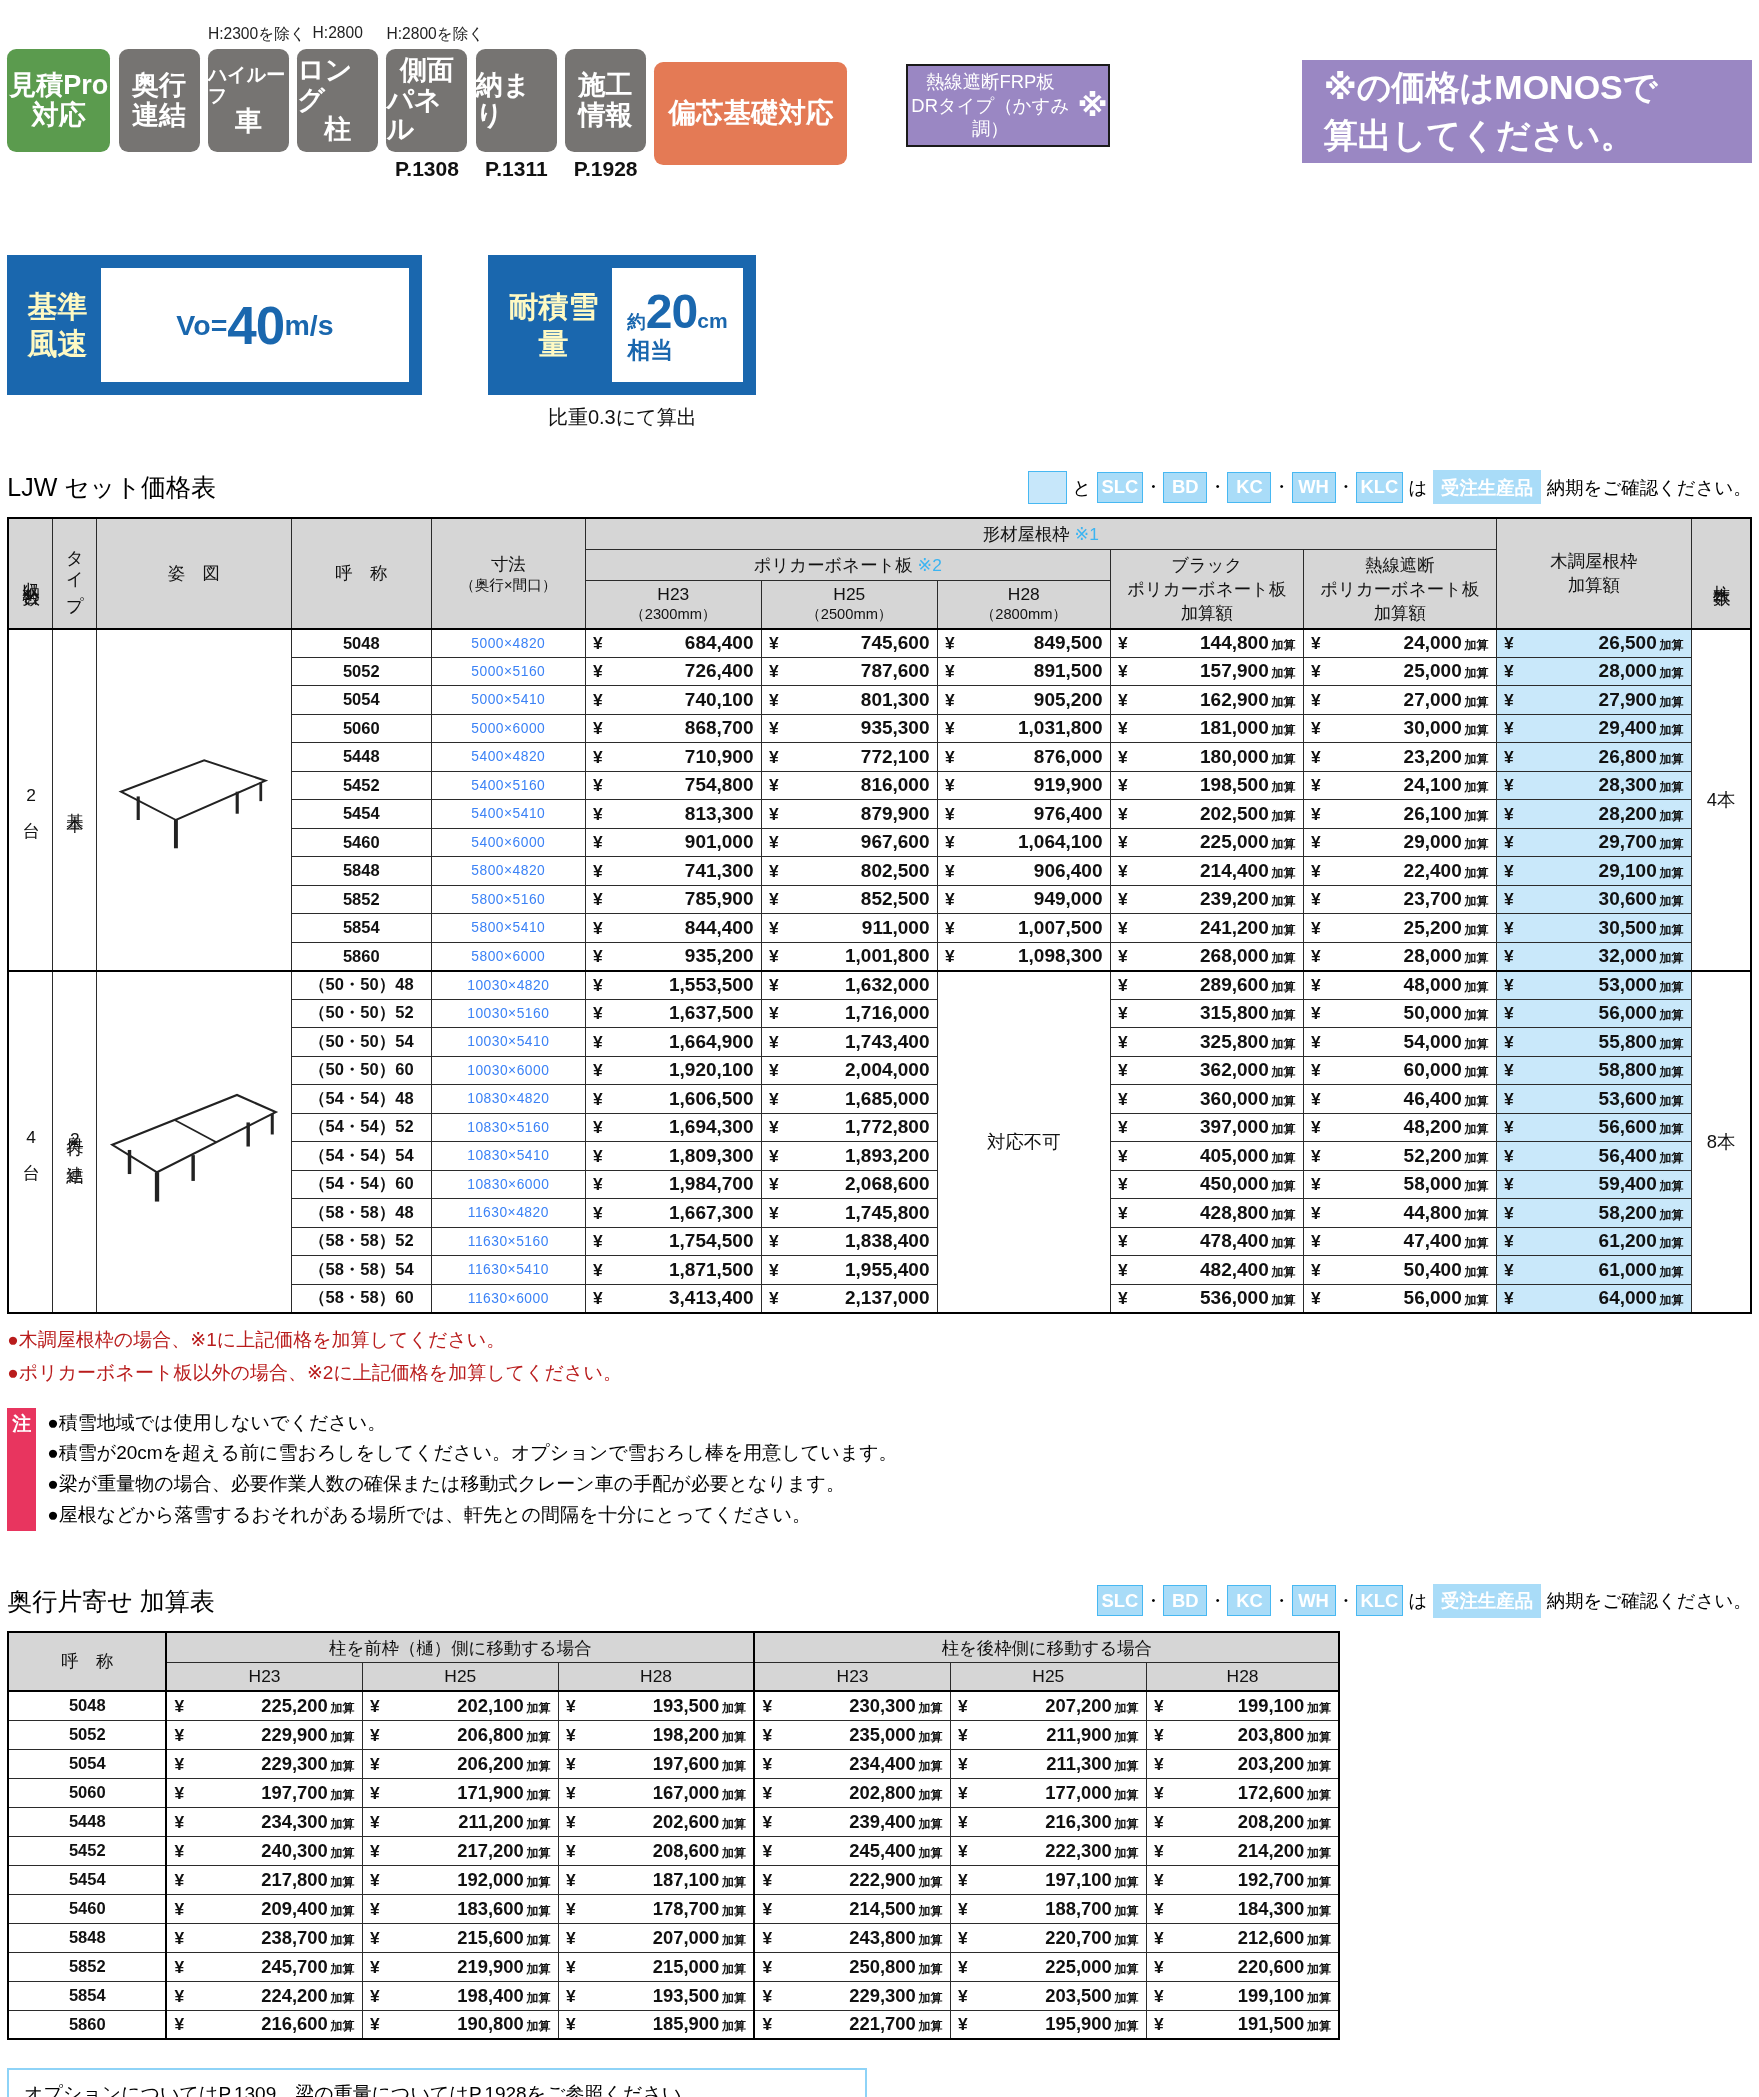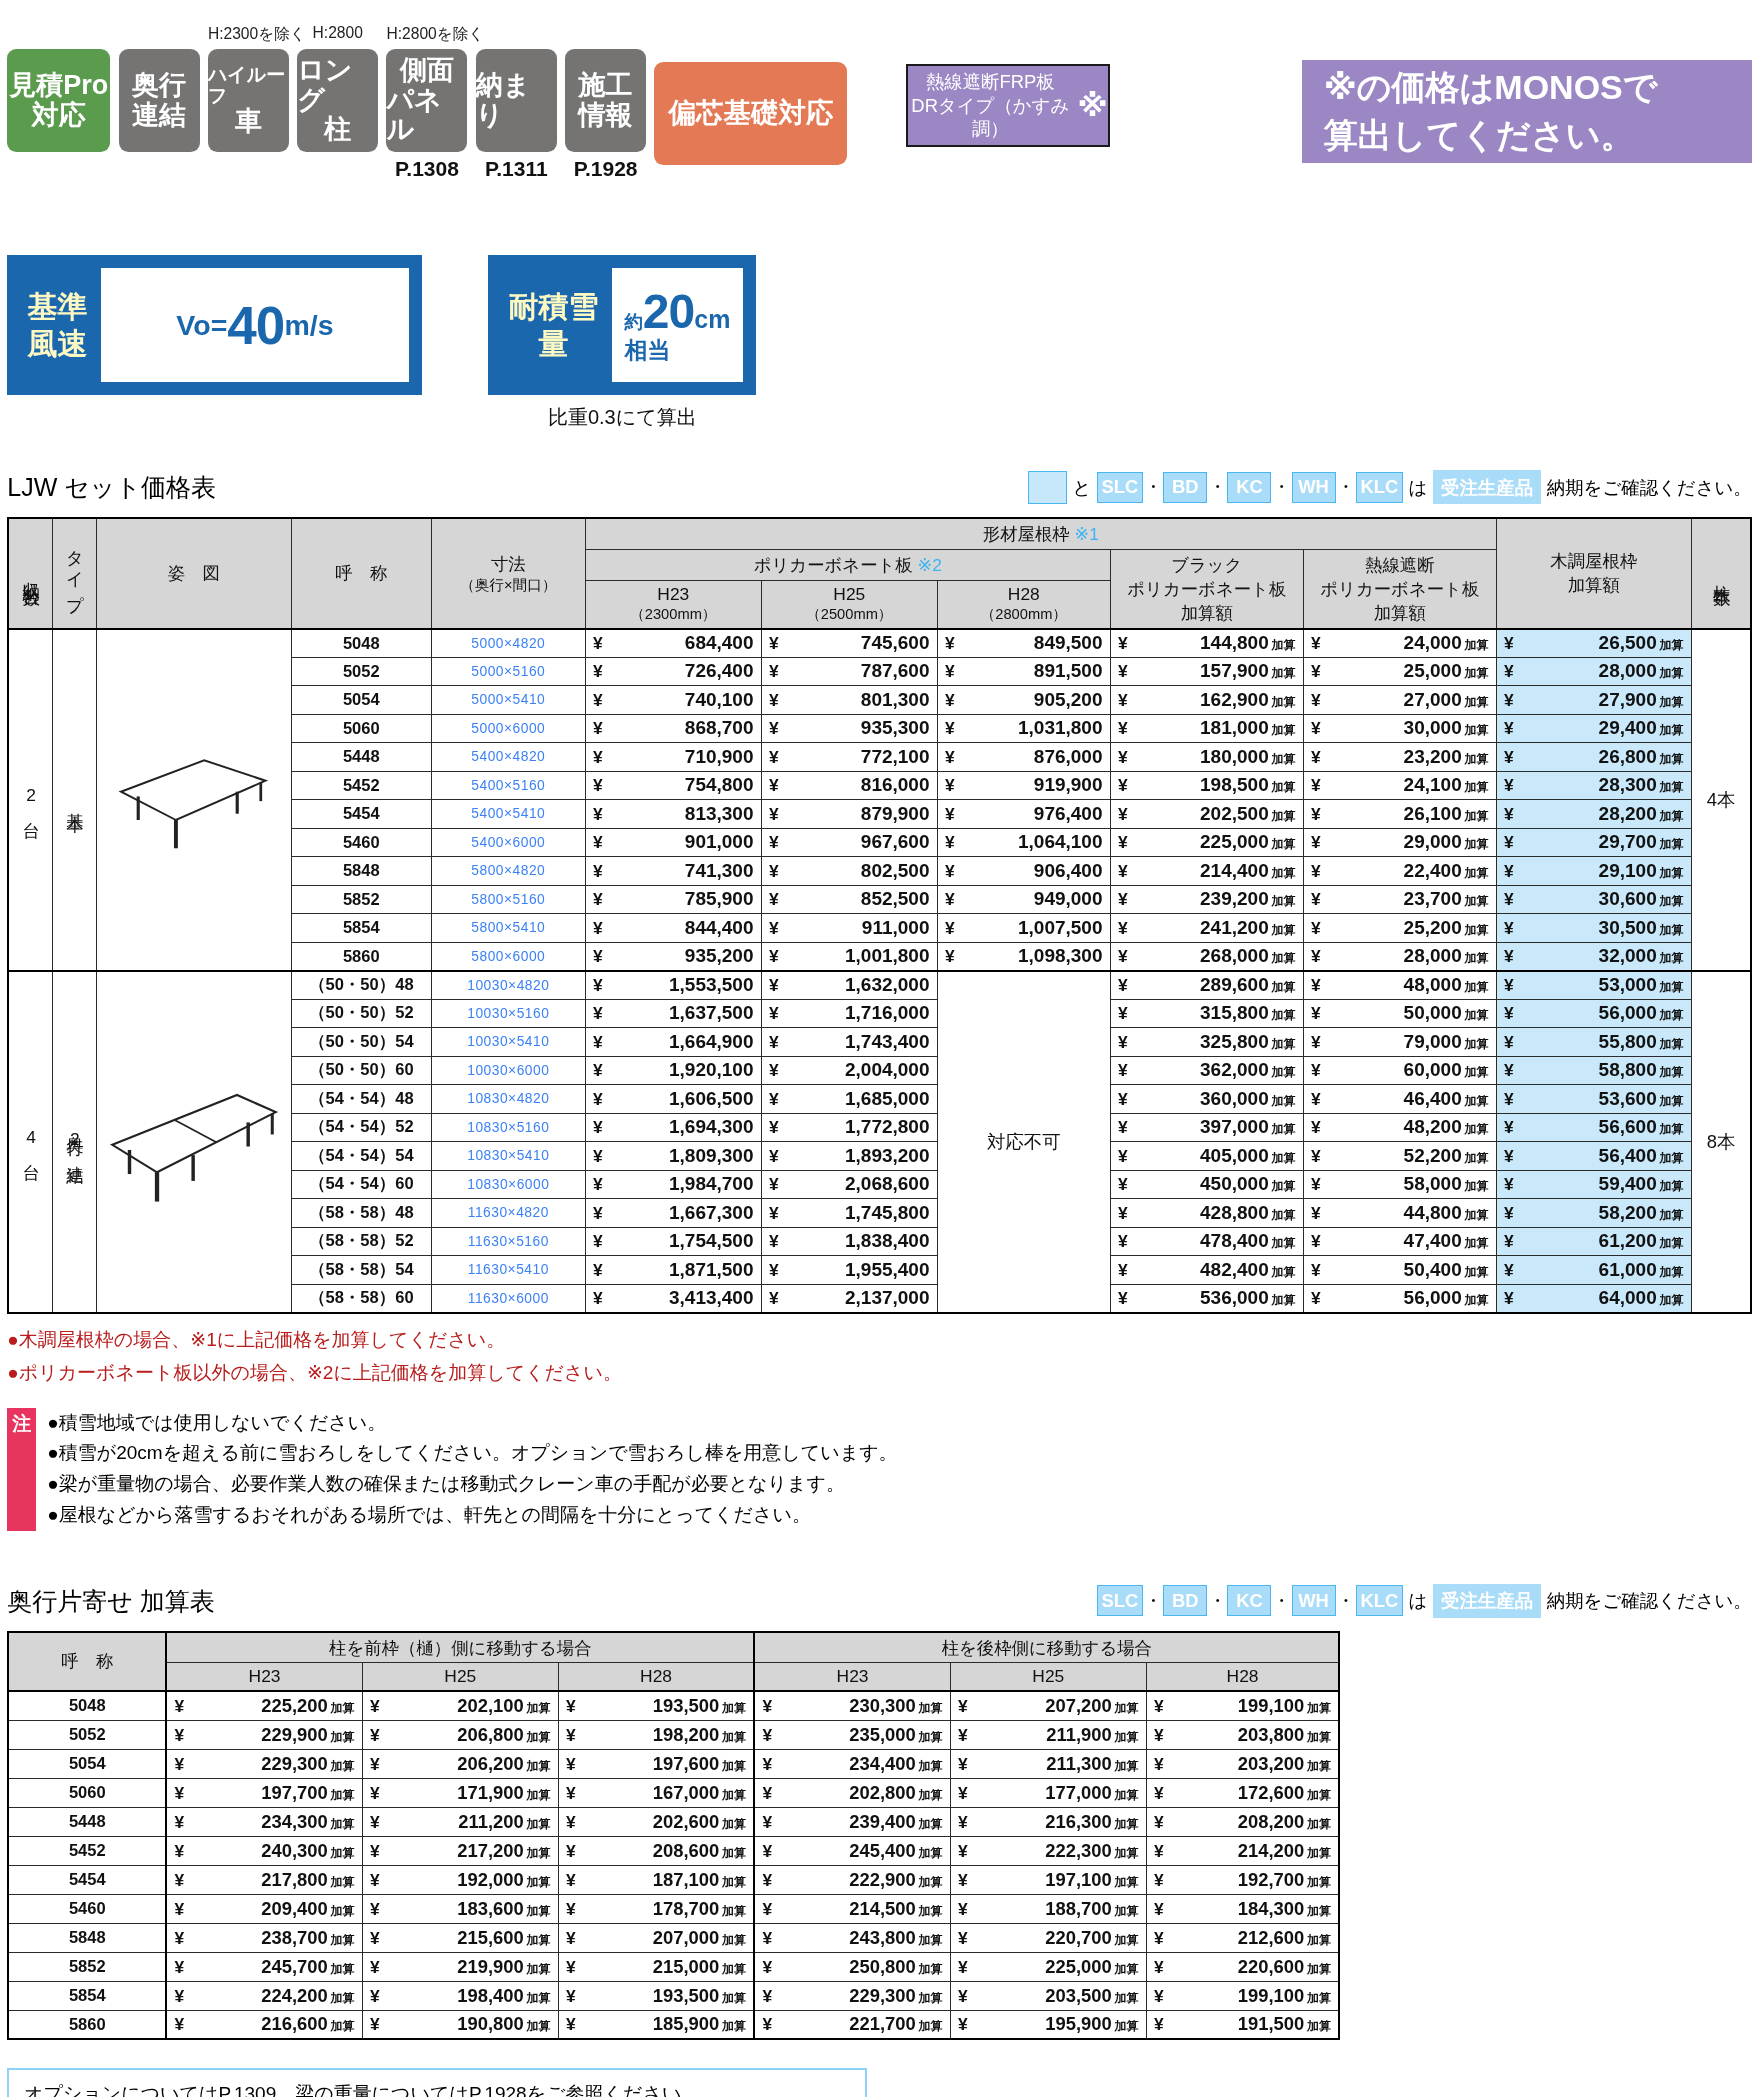--- a/index.html
+++ b/index.html
@@ -34,21 +34,21 @@
   .spec-box.snow { width: 268px; }
   .spec-label { color: #fef9c3; font-size: 30px; font-weight: bold; line-height: 1.25; display: flex;
                 flex-direction: column; justify-content: center; align-items: center; padding: 0 13px 0 7.3px; }
   .spec-inner { flex: 1; background: #fff; color: #1a67ae; display: flex; align-items: center; justify-content: center; }
   .vo-pre, .vo-suf { font-size: 28.5px; font-weight: bold; }
   .vo-num { font-size: 53px; font-weight: bold; letter-spacing: -0.9px; }
   .snow-col { margin-left: 66px; display: flex; flex-direction: column; }
   .snow-inner-wrap { display: flex; flex-direction: column; align-items: flex-start; justify-content: center; }
   .sn-pre { font-size: 18.4px; font-weight: bold; }
   .sn-num { font-size: 48px; font-weight: bold; letter-spacing: -0.9px; }
-  .sn-unit { font-size: 25px; font-weight: bold; }
+  .sn-unit { font-size: 21px; font-weight: bold; }
   .sn-suf { font-size: 23px; font-weight: bold; margin-top: -3.7px; }
   .snow-note { margin-top: 9.2px; font-size: 20px; text-align: center; width: 268px; }
 
   
   .title-row { margin-top: 39px; display: flex; align-items: flex-end; }
   .section-title { font-size: 25px; color: #000; }
   .legend { margin-left: auto; display: flex; align-items: center; gap: 5.5px; font-size: 18.4px; color:#000; }
   .blank-chip { width: 39px; height: 33px; background: #c7e7fa; border: 1.8px solid #47b8f2; }
   .code-chip { min-width: 44px; height: 31px; background: #a9dcf8; border: 1.8px solid #47b8f2; color: #fff;
                font-weight: bold; font-size: 18.4px; display: inline-flex; align-items: center; justify-content: center;
@@ -916,21 +916,21 @@
           <td class="pcell">
             <div class="pc">
               <span class="yen">¥</span>
               <span class="num">325,800</span>
               <span class="kasan">加算</span>
             </div>
           </td>
           <td class="pcell">
             <div class="pc">
               <span class="yen">¥</span>
-              <span class="num">79,000</span>
+              <span class="num">54,000</span>
               <span class="kasan">加算</span>
             </div>
           </td>
           <td class="pcell wood">
             <div class="pc">
               <span class="yen">¥</span>
               <span class="num">55,800</span>
               <span class="kasan">加算</span>
             </div>
           </td>

